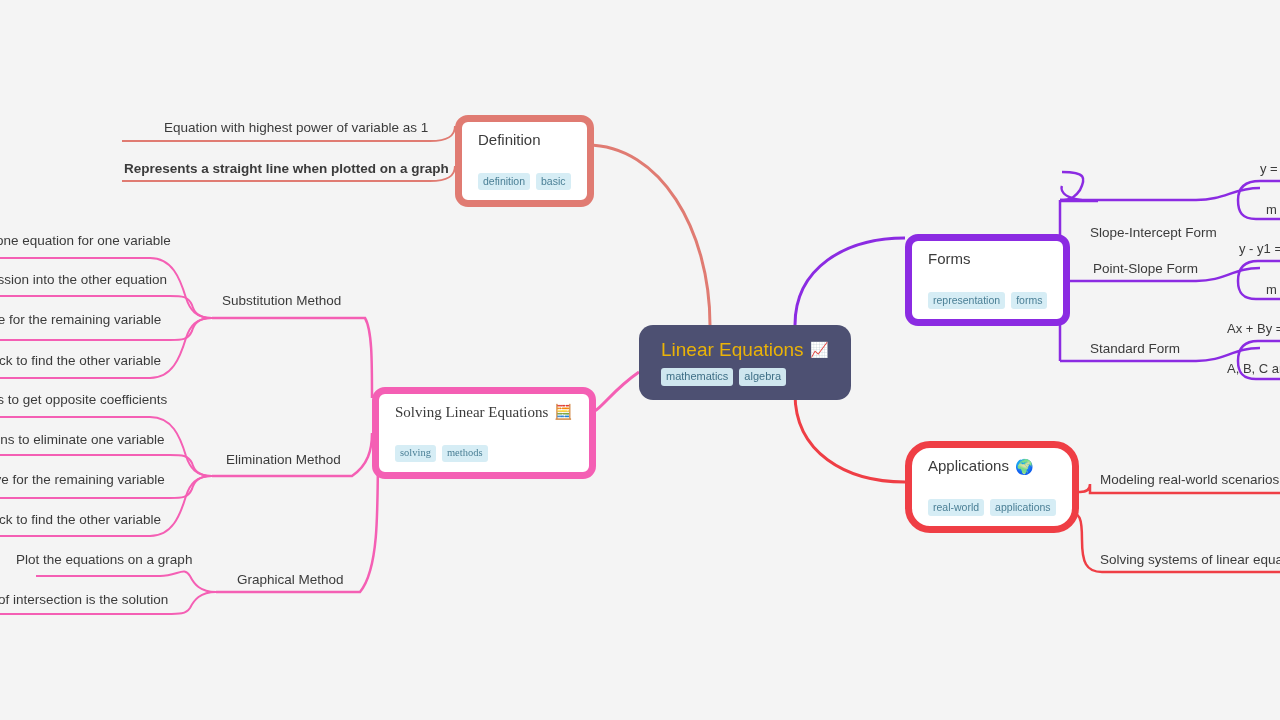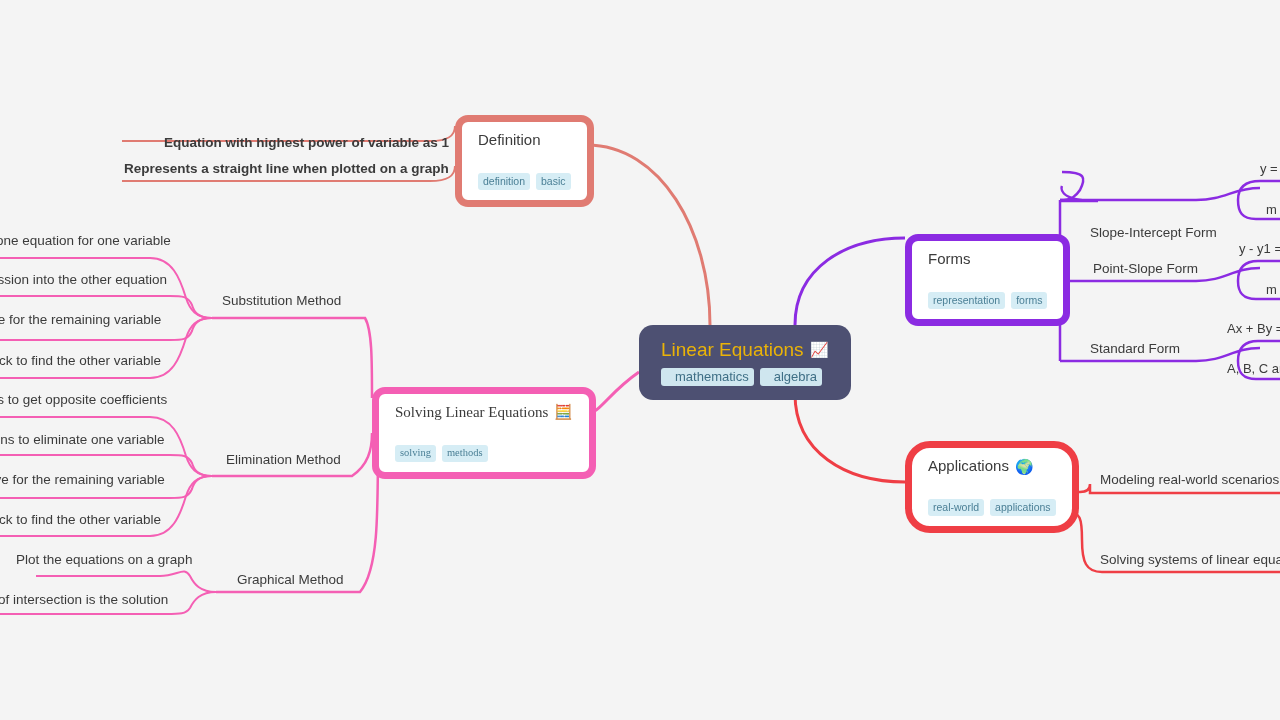--- a/index.html
+++ b/index.html
@@ -54,23 +54,23 @@
     align-items: center;
     gap: 7px;
   }
   .root-tags {
     display: flex;
     gap: 6px;
   }
   .root-tags .tag {
     background: #cfe6ef;
     color: #3f6f86;
-    font-size: 13px;
+    font-size: 11px;
     line-height: 13px;
-    padding: 2px 5px 3px 14px;
+    padding: 2px 5px 3px 5px;
     border-radius: 3px;
     white-space: nowrap;
   }
 
   
   .branch-node {
     background: #ffffff;
     border-radius: 13px;
     border: 7px solid #ec4899;
     padding: 9px 16px 10px 16px;
@@ -188,21 +188,21 @@
 
   <div class="node branch-node" style="left:455px; top:115px; border-color:#e07b72;">
     <div class="branch-title">
       <span>Definition</span>
     </div>
     <div class="branch-tags">
       <span class="tag">definition</span>
       <span class="tag">basic</span>
     </div>
   </div>
-  <div class="node leaf-node" style="left:164px; top:134px;font-weight:bold;">Equation with highest power of variable as 1</div>
+  <div class="node leaf-node" style="left:164px; top:119px;">Equation with highest power of variable as 1</div>
   <div class="node leaf-node" style="left:124px; top:160px;font-weight:bold;">Represents a straight line when plotted on a graph</div>
 
   <div class="node branch-node" style="left:905px; top:234px; border-color:#8b2be2;">
     <div class="branch-title">
       <span>Forms</span>
     </div>
     <div class="branch-tags">
       <span class="tag">representation</span>
       <span class="tag">forms</span>
     </div>

